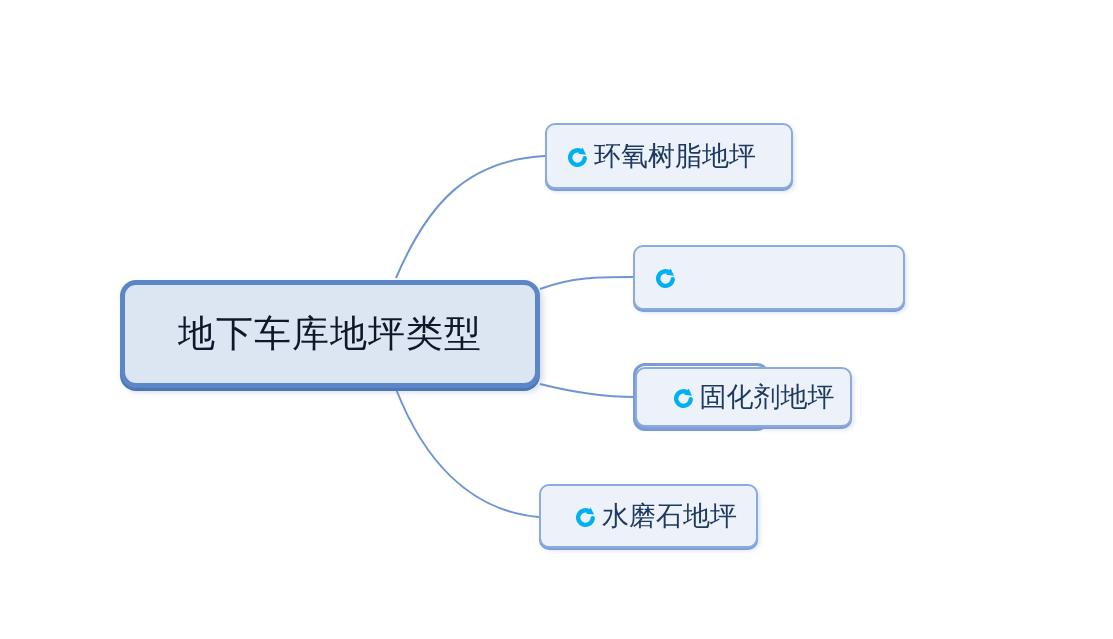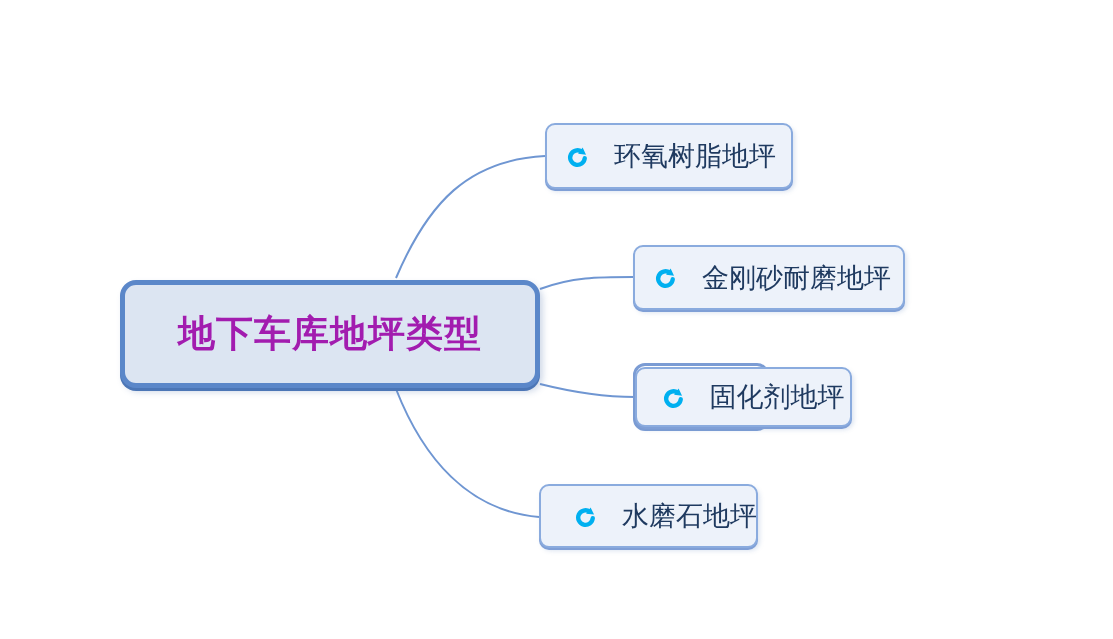--- a/index.html
+++ b/index.html
@@ -32,37 +32,37 @@
     left: 120px; top: 280px;
     width: 420px; height: 108px;
     justify-content: center;
     background: #dce5f2;
     border: 5px solid #5b87c9;
     border-radius: 16px;
     box-shadow: 0 3px 0 #4c76b6, 3px 4px 6px rgba(100,130,180,0.30);
   }
   .root-node .node-label {
     font-size: 37px;
-    font-weight: bold;
-    color: #a21caf;
+    font-weight: normal;
+    color: #0f172a;
     letter-spacing: 1px;
     white-space: nowrap;
   }
 
   .branch-node {
     background: #edf2fa;
     border: 2px solid #8aabde;
     border-radius: 10px;
     padding-left: 18px;
     box-shadow: 0 2px 0 #7f9fd6, 2px 3px 4px rgba(120,150,200,0.25);
   }
   .branch-node .node-label {
     font-size: 27px;
     color: #1f3a60;
-    margin-left: 24px;
+    margin-left: 4px;
     white-space: nowrap;
   }
 
   .node-1 { left: 545px; top: 123px; width: 248px; height: 66px; }
   .node-2 { left: 633px; top: 245px; width: 272px; height: 65px; }
   .node-3 { left: 635px; top: 367px; width: 217px; height: 60px; justify-content: center; }
   .node-4 { left: 539px; top: 484px; width: 219px; height: 64px; padding-left: 32px; }
 
   .back-rect {
     position: absolute;
@@ -104,21 +104,20 @@
       <polygon points="20.2,10.2 16.9,3.3 12.6,9.4" fill="#00b0f0"></polygon>
     </svg>
     <span class="node-label">环氧树脂地坪</span>
   </div>
 
   <div class="node branch-node node-2">
     <svg class="marker-icon" viewBox="0 0 24 24">
       <path d="M 18.97 13.6 A 7 7 0 1 1 16 7.3" fill="none" stroke="#00b0f0" stroke-width="4.2" stroke-linecap="round"></path>
       <polygon points="20.2,10.2 16.9,3.3 12.6,9.4" fill="#00b0f0"></polygon>
     </svg>
-    <span class="node-label">金刚砂耐磨地坪</span>
   </div>
 
   <div class="node branch-node node-3">
     <svg class="marker-icon" viewBox="0 0 24 24">
       <path d="M 18.97 13.6 A 7 7 0 1 1 16 7.3" fill="none" stroke="#00b0f0" stroke-width="4.2" stroke-linecap="round"></path>
       <polygon points="20.2,10.2 16.9,3.3 12.6,9.4" fill="#00b0f0"></polygon>
     </svg>
     <span class="node-label">固化剂地坪</span>
   </div>
 

